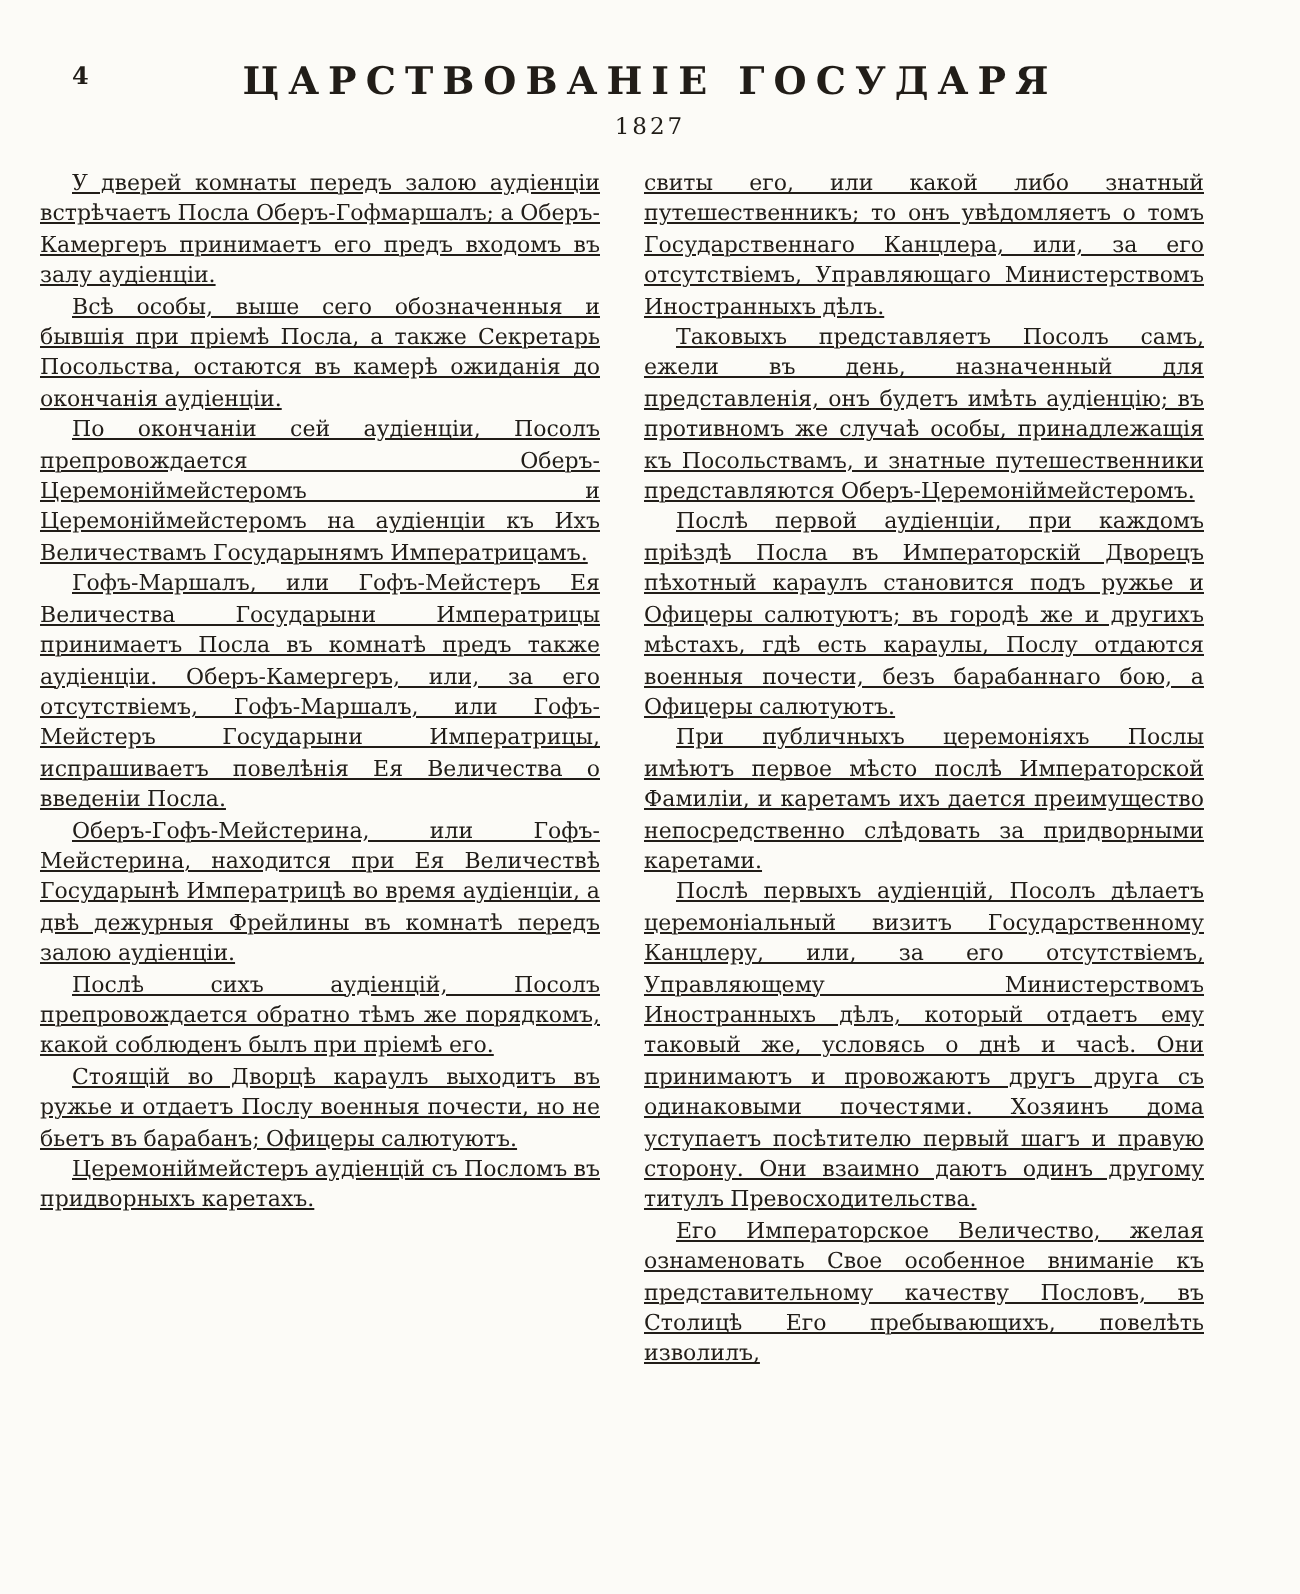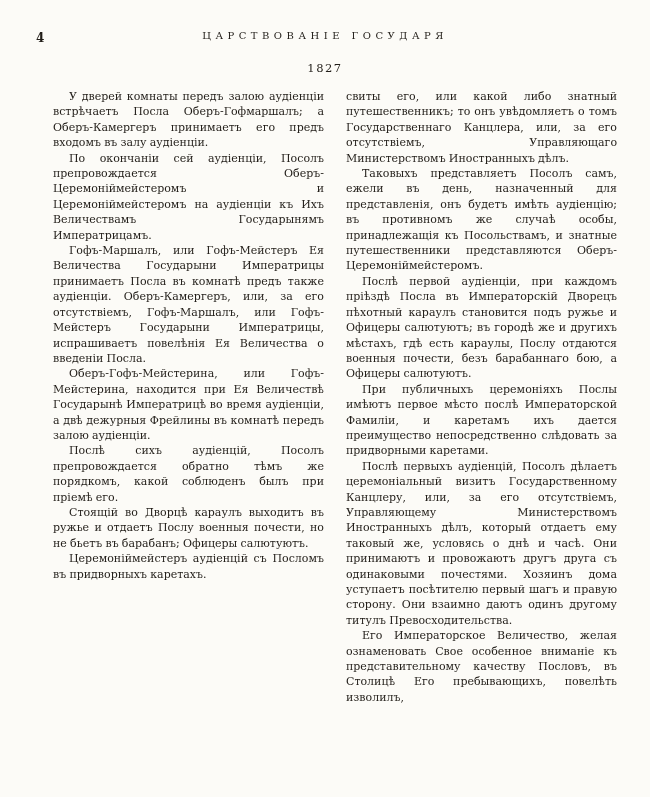--- a/index.html
+++ b/index.html
@@ -24,34 +24,36 @@
     text-align: center;
   }
   .page-number {
     position: absolute;
     left: 36px;
     top: 31px;
     font-size: 12px;
     font-weight: bold;
   }
   .page-title {
-    font-size: 10px;
+    font-size: 19px;
     letter-spacing: 4.5px;
     white-space: nowrap;
+    font-weight: bold;
   }
   .page-year {
     font-size: 11.5px;
     letter-spacing: 1.5px;
-    margin-top: 20px;
+    margin-top: 4px;
   }
   .columns {
     display: flex;
     gap: 22px;
-    padding: 14px 33px 0 53px;
+    padding: 14px 33px 0 20px;
     box-sizing: border-box;
+    text-decoration: underline;
   }
   .col {
     width: 280px;
     font-size: 11px;
     line-height: 15.4px;
     text-align: justify;
     hyphens: auto;
     word-spacing: -0.3px;
   }
   .para {
@@ -67,20 +69,21 @@
 
 <div class="page">
   <header class="page-header">
     <span class="page-number">4</span>
     <div class="page-title">ЦАРСТВОВАНІЕ ГОСУДАРЯ</div>
     <div class="page-year">1827</div>
   </header>
   <main class="columns">
     <section class="col">
         <p class="para">У дверей комнаты передъ залою аудіенціи встрѣчаетъ Посла Оберъ-Гофмаршалъ; а Оберъ-Камергеръ принимаетъ его предъ входомъ въ залу аудіенціи.</p>
+        <p class="para">Всѣ особы, выше сего обозначенныя и бывшія при пріемѣ Посла, а также Секретарь Посольства, остаются въ камерѣ ожиданія до окончанія аудіенціи.</p>
         <p class="para">По окончаніи сей аудіенціи, Посолъ препровождается Оберъ-Церемоніймейстеромъ и Церемоніймейстеромъ на аудіенціи къ Ихъ Величествамъ Государынямъ Императрицамъ.</p>
         <p class="para">Гофъ-Маршалъ, или Гофъ-Мейстеръ Ея Величества Государыни Императрицы принимаетъ Посла въ комнатѣ предъ также аудіенціи. Оберъ-Камергеръ, или, за его отсутствіемъ, Гофъ-Маршалъ, или Гофъ-Мейстеръ Государыни Императрицы, испрашиваетъ повелѣнія Ея Величества о введеніи Посла.</p>
         <p class="para">Оберъ-Гофъ-Мейстерина, или Гофъ-Мейстерина, находится при Ея Величествѣ Государынѣ Императрицѣ во время аудіенціи, а двѣ дежурныя Фрейлины въ комнатѣ передъ залою аудіенціи.</p>
         <p class="para">Послѣ сихъ аудіенцій, Посолъ препровождается обратно тѣмъ же порядкомъ, какой соблюденъ былъ при пріемѣ его.</p>
         <p class="para">Стоящій во Дворцѣ караулъ выходитъ въ ружье и отдаетъ Послу военныя почести, но не бьетъ въ барабанъ; Офицеры салютуютъ.</p>
         <p class="para">Церемоніймейстеръ аудіенцій съ Посломъ въ придворныхъ каретахъ.</p>
       </section>
     <section class="col" data-first-noindent="true">
         <p class="para">свиты его, или какой либо знатный путешественникъ; то онъ увѣдомляетъ о томъ Государственнаго Канцлера, или, за его отсутствіемъ, Управляющаго Министерствомъ Иностранныхъ дѣлъ.</p>
         <p class="para">Таковыхъ представляетъ Посолъ самъ, ежели въ день, назначенный для представленія, онъ будетъ имѣть аудіенцію; въ противномъ же случаѣ особы, принадлежащія къ Посольствамъ, и знатные путешественники представляются Оберъ-Церемоніймейстеромъ.</p>

